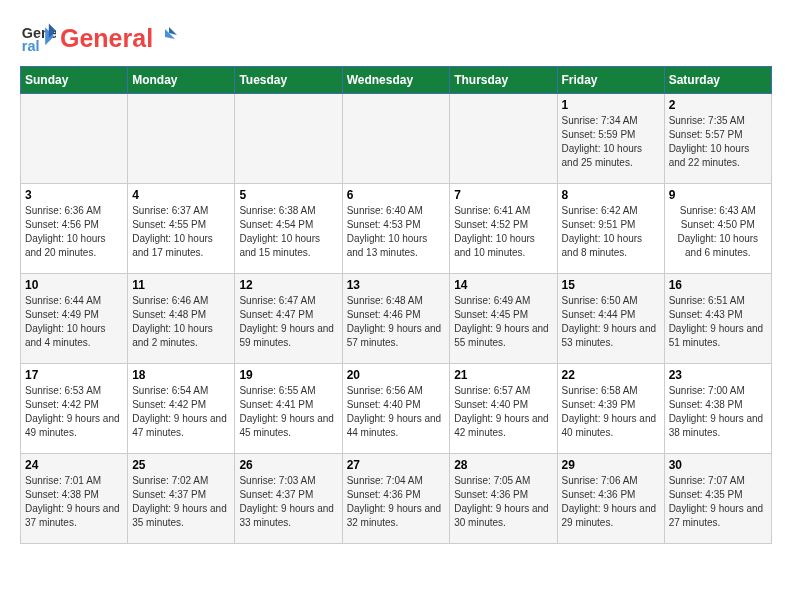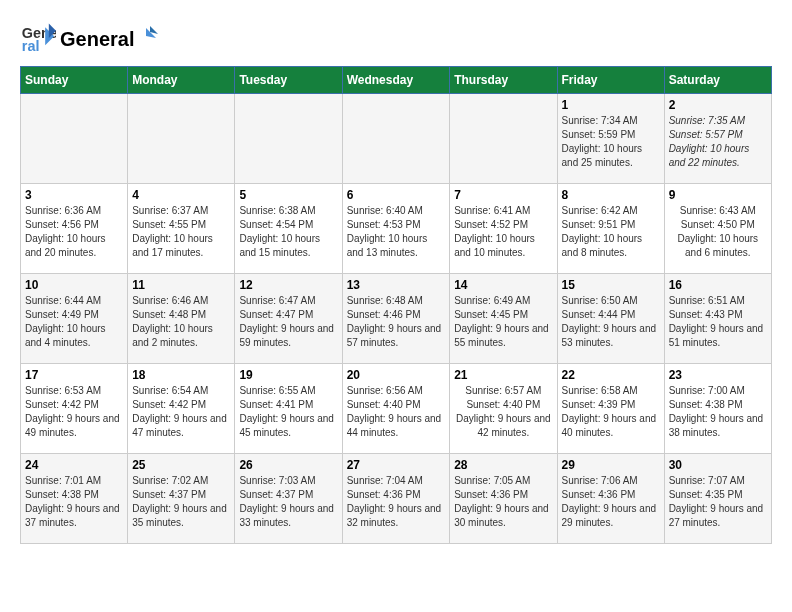--- a/index.html
+++ b/index.html
@@ -86,21 +86,21 @@
 <div class="header-area">
   <div class="logo">
     <svg class="logo-icon" viewBox="0 0 40 40">
       <text x="2" y="20" font-size="16" font-weight="bold" fill="#333">Gene</text>
       <text x="2" y="34" font-size="16" font-weight="bold" fill="#4a90d9">ral</text>
       <polygon points="28,8 38,18 28,28" fill="#4a90d9"></polygon>
       <polygon points="32,4 40,12 32,20" fill="#2a60a9"></polygon>
     </svg>
     <div>
       <div style="display:flex;align-items:baseline;gap:0">
-        <span style="font-size:20px;font-weight:bold;color:#000000;">General</span>
+        <span style="font-size:25px;font-weight:bold;color:#ef4444;">General</span>
         <svg width="24" height="20" viewBox="0 0 24 20">
           <polygon points="12,2 22,12 12,10" fill="#4a90d9"></polygon>
           <polygon points="16,0 24,8 16,6" fill="#2a6faa"></polygon>
         </svg>
       </div>
     </div>
   </div>
   <div class="title-area">
     <div class="month-title"></div>
     <div class="location"></div>
@@ -127,21 +127,21 @@
         <td class="empty-cell"></td>
         <td class="empty-cell"></td>
         <td>
           <span class="day-num">1</span>
           <div class="day-info" style="white-space: pre-line;">Sunrise: 7:34 AM
 Sunset: 5:59 PM
 Daylight: 10 hours and 25 minutes.</div>
         </td>
         <td>
           <span class="day-num">2</span>
-          <div class="day-info" style="white-space: pre-line; font-style: italic;">Sunrise: 7:35 AM
+          <div class="day-info" style="white-space: pre-line;">Sunrise: 7:35 AM
 Sunset: 5:57 PM
 Daylight: 10 hours and 22 minutes.</div>
         </td>
       </tr>
       <tr>
         <td>
           <span class="day-num">3</span>
           <div class="day-info" style="white-space: pre-line;">Sunrise: 6:36 AM
 Sunset: 4:56 PM
 Daylight: 10 hours and 20 minutes.</div>
@@ -247,21 +247,21 @@
 Daylight: 9 hours and 45 minutes.</div>
         </td>
         <td>
           <span class="day-num">20</span>
           <div class="day-info" style="white-space: pre-line;">Sunrise: 6:56 AM
 Sunset: 4:40 PM
 Daylight: 9 hours and 44 minutes.</div>
         </td>
         <td>
           <span class="day-num">21</span>
-          <div class="day-info" style="white-space: pre-line; text-align: center;">Sunrise: 6:57 AM
+          <div class="day-info" style="white-space: pre-line;">Sunrise: 6:57 AM
 Sunset: 4:40 PM
 Daylight: 9 hours and 42 minutes.</div>
         </td>
         <td>
           <span class="day-num">22</span>
           <div class="day-info" style="white-space: pre-line;">Sunrise: 6:58 AM
 Sunset: 4:39 PM
 Daylight: 9 hours and 40 minutes.</div>
         </td>
         <td>

